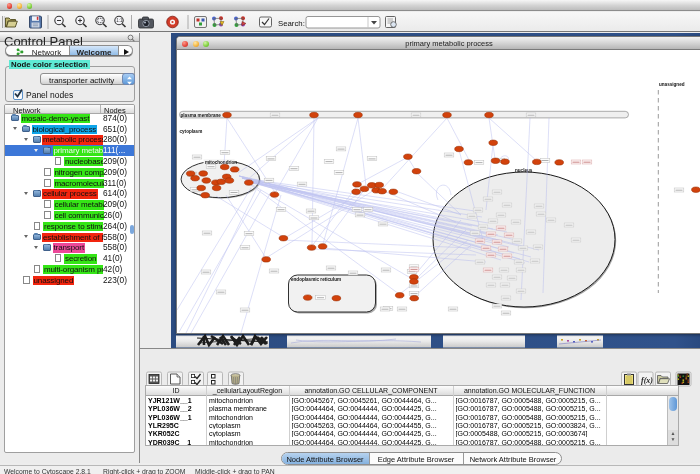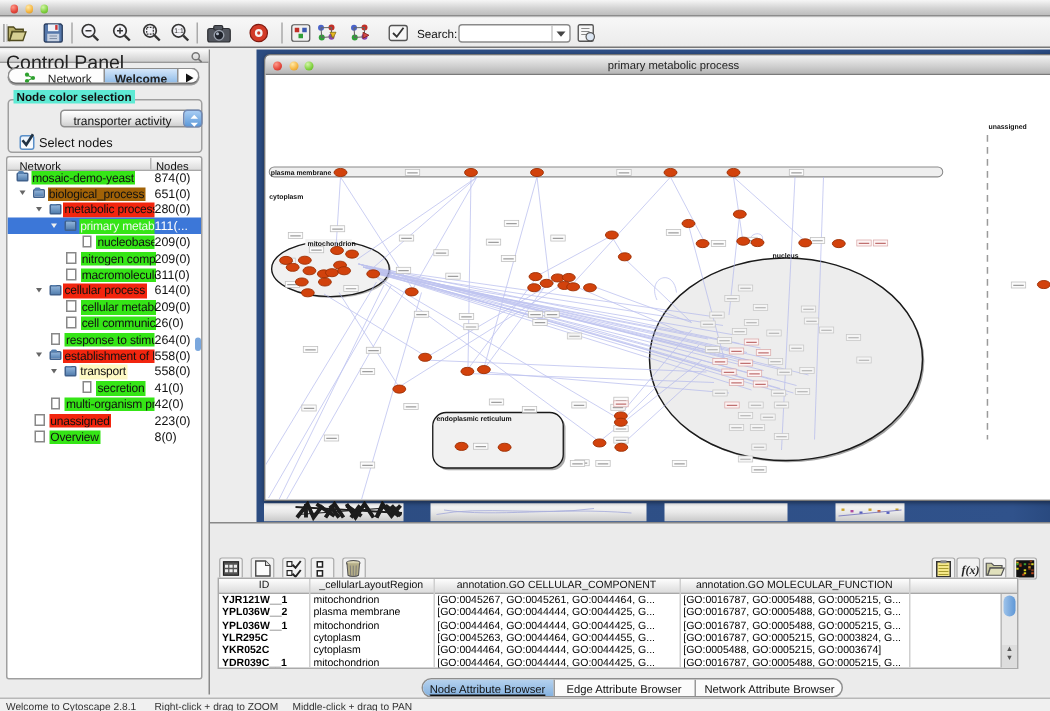--- a/index.html
+++ b/index.html
@@ -97,21 +97,21 @@
 .c1 { left:2px; width:58px; font-weight:bold; }
 .c2 { left:63px; width:80px; }
 .c3 { left:145.5px; width:160px; }
 .c4 { left:309.5px; width:150px; }
 .colline { position:absolute; top:0; width:1px; height:100%; background:#cfcfcf; }
 
 #dtabs { position:absolute; left:140.5px; top:102.5px; width:281px; height:13px;
   background:#fbfbfb; border:1px solid #8e8e8e; border-radius:6.5px; overflow:hidden;
   font-size:7.5px; color:#111; }
 #dtabs .seg { position:absolute; top:0; height:100%; text-align:center; padding-top:2.5px; }
-#dtabs .s1 { left:0; width:87px; background:linear-gradient(#b6d2ee,#85b2e0);text-decoration:underline; }
+#dtabs .s1 { left:0; width:87px; background:linear-gradient(#b6d2ee,#85b2e0); }
 #dtabs .s2 { left:87px; width:94px; border-left:1px solid #999; }
 #dtabs .s3 { left:181px; width:100px; border-left:1px solid #999; }
 
 
 #status { position:absolute; left:0; top:464.5px; width:700px; height:9.5px; background:#f0f0f0; border-top:1px solid #b8b8b8; }
 #status span { position:absolute; top:2px; font-size:6.8px; color:#333; }
 </style></head>
 <body>
 
 <div id="titlebar">
@@ -251,37 +251,37 @@
         <path d="M5.5,1.5 L8,4.2 L3,4.2 Z" fill="#fff"></path>
         <path d="M5.5,9.5 L8,6.8 L3,6.8 Z" fill="#fff"></path>
       </svg>
     </div>
   </div>
   <div id="checkbox">
     <svg width="11" height="11" viewBox="0 0 11 11" style="position:absolute;left:-1px;top:-3px">
       <path d="M2,5.5 L4.5,8.5 L9,1.5" fill="none" stroke="#234" stroke-width="1.8"></path>
     </svg>
   </div>
-  <div id="cblab">Select nodes</div>
+  <div id="cblab">Panel nodes</div>
   <div id="treebox">
     <div id="treehdr">
         <span class="h1">Network</span>
         <span class="div"></span>
         <span class="h2">Nodes</span>
       </div>
     <div style="position:absolute;right:0.5px;top:120px;width:3.5px;height:9px;border-radius:2px;background:#7aa7dd"></div>
 <div class="trow" style="top:8.0px">
 <span class="fold" style="left:6.0px"></span>
 <span class="tlab" style="left:15.5px;max-width:82px;background:#35e516;color:#111">mosaic-demo-yeast</span>
 <span class="tval" style="color:#111">874(0)</span>
 </div>
 <div class="trow" style="top:18.8px">
 <span class="tri" style="left:8.0px"></span>
 <span class="fold" style="left:17.0px"></span>
-<span class="tlab" style="left:26.5px;max-width:72px;background:#a16207;color:#111">biological_process</span>
+<span class="tlab" style="left:26.5px;max-width:72px;background:#0ea5e9;color:#111">biological_process</span>
 <span class="tval" style="color:#111">651(0)</span>
 </div>
 <div class="trow" style="top:29.6px">
 <span class="tri" style="left:18.5px"></span>
 <span class="fold" style="left:27.5px"></span>
 <span class="tlab" style="left:37.0px;max-width:61px;background:#f2250e;color:#111">metabolic process</span>
 <span class="tval" style="color:#111">280(0)</span>
 </div>
 <div class="trow sel" style="top:40.4px">
 <span class="tri" style="left:29.0px"></span>
@@ -327,42 +327,37 @@
 </div>
 <div class="trow" style="top:126.8px">
 <span class="tri" style="left:18.5px"></span>
 <span class="fold" style="left:27.5px"></span>
 <span class="tlab" style="left:37.0px;max-width:61px;background:#f2250e;color:#111">establishment of lo</span>
 <span class="tval" style="color:#111">558(0)</span>
 </div>
 <div class="trow" style="top:137.6px">
 <span class="tri" style="left:29.0px"></span>
 <span class="fold" style="left:38.0px"></span>
-<span class="tlab" style="left:47.5px;max-width:50px;background:#fef9c3;color:#111">transport</span>
+<span class="tlab" style="left:47.5px;max-width:50px;background:#ec4899;color:#111">transport</span>
 <span class="tval" style="color:#111">558(0)</span>
 </div>
 <div class="trow" style="top:148.4px">
 <span class="file" style="left:49.5px"></span>
 <span class="tlab" style="left:59.0px;max-width:39px;background:#35e516;color:#111">secretion</span>
 <span class="tval" style="color:#111">41(0)</span>
 </div>
 <div class="trow" style="top:159.2px">
 <span class="file" style="left:28.5px"></span>
 <span class="tlab" style="left:38.0px;max-width:60px;background:#35e516;color:#111">multi-organism pro</span>
 <span class="tval" style="color:#111">42(0)</span>
 </div>
 <div class="trow" style="top:170.0px">
 <span class="file" style="left:18.0px"></span>
 <span class="tlab" style="left:27.5px;max-width:70px;background:#f2250e;color:#111">unassigned</span>
 <span class="tval" style="color:#111">223(0)</span>
-</div>
-<div class="trow" style="top:180.8px">
-<span class="file" style="left:18.0px"></span>
-<span class="tlab" style="left:27.5px;max-width:70px;background:#35e516;color:#111">Overview</span>
-<span class="tval" style="color:#111">8(0)</span>
 </div>
   </div>
 </div>
 
 <div id="mdi">
 <svg width="560" height="315" viewBox="0 0 560 315" style="position:absolute;left:0;top:0" xmlns="http://www.w3.org/2000/svg">
 <defs>
         <linearGradient id="wg" x1="0" y1="0" x2="0" y2="1">
           <stop offset="0" stop-color="#fbfbfb"></stop>
           <stop offset="0.5" stop-color="#e8e8e8"></stop>

